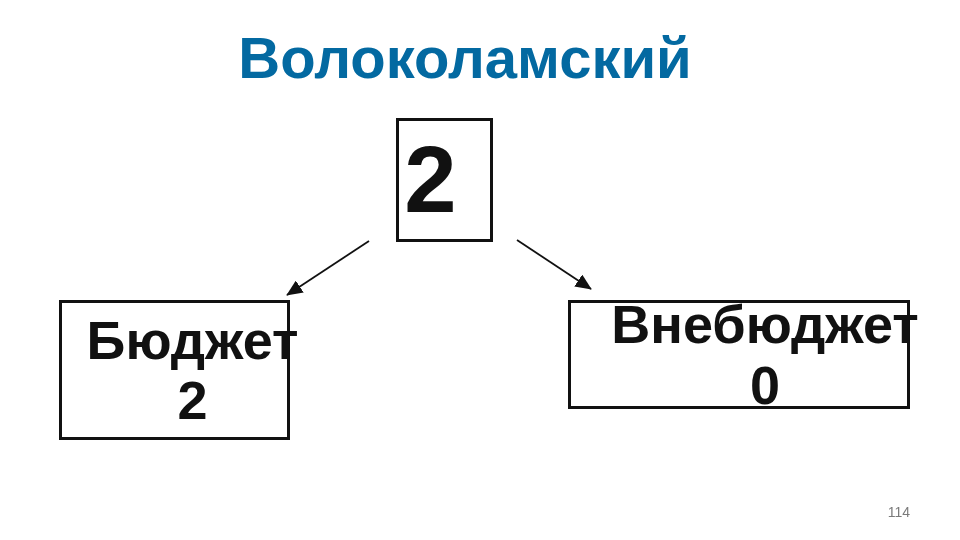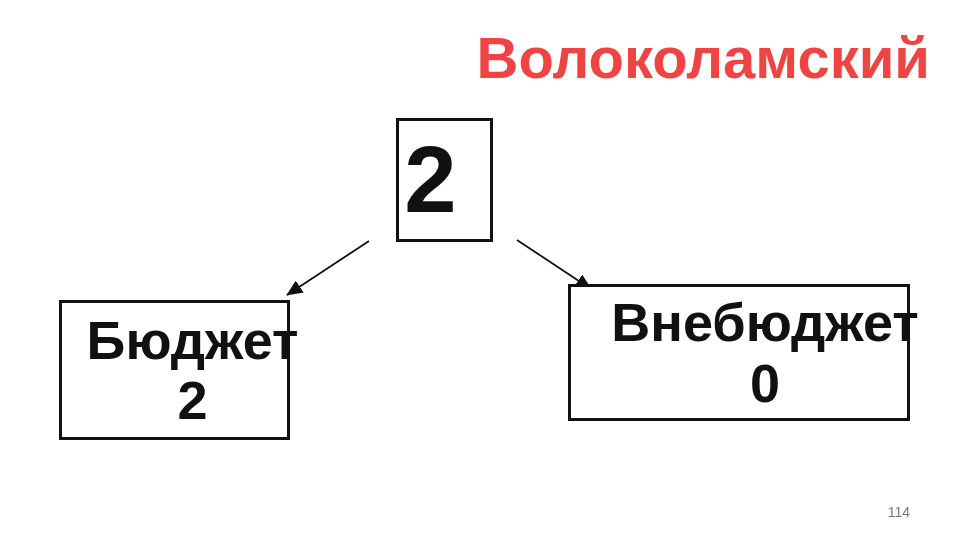--- a/index.html
+++ b/index.html
@@ -14,26 +14,26 @@
     background: #ffffff;
     overflow: hidden;
     font-family: "Liberation Sans", sans-serif;
     color: #111111;
   }
   .slide-title {
     position: absolute;
     left: 0;
     top: 28px;
     width: 930px;
-    text-align: right;
+    text-align: center;
     font-size: 58px;
     font-weight: bold;
     letter-spacing: 0px;
     line-height: 1.05;
-    color: #ef4444;
+    color: #0369a1;
     margin: 0;
   }
   .node-box {
     position: absolute;
     box-sizing: border-box;
     border: 3px solid #111111;
     background: #ffffff;
     display: flex;
     flex-direction: column;
     align-items: center;
@@ -64,23 +64,23 @@
     margin-left: 36px;
   }
   .budget-box {
     left: 59px;
     top: 300px;
     width: 231px;
     height: 140px;
   }
   .offbudget-box {
     left: 568px;
-    top: 284px;
+    top: 300px;
     width: 342px;
-    height: 137px;
+    height: 109px;
     padding-left: 16px;
   }
   .arrow-layer {
     position: absolute;
     left: 0;
     top: 0;
     width: 960px;
     height: 540px;
     pointer-events: none;
   }

